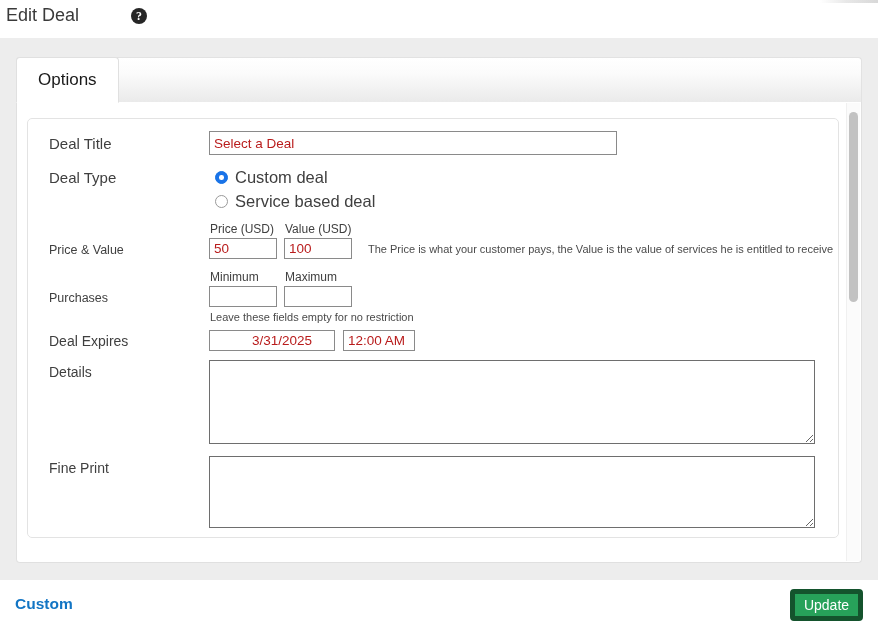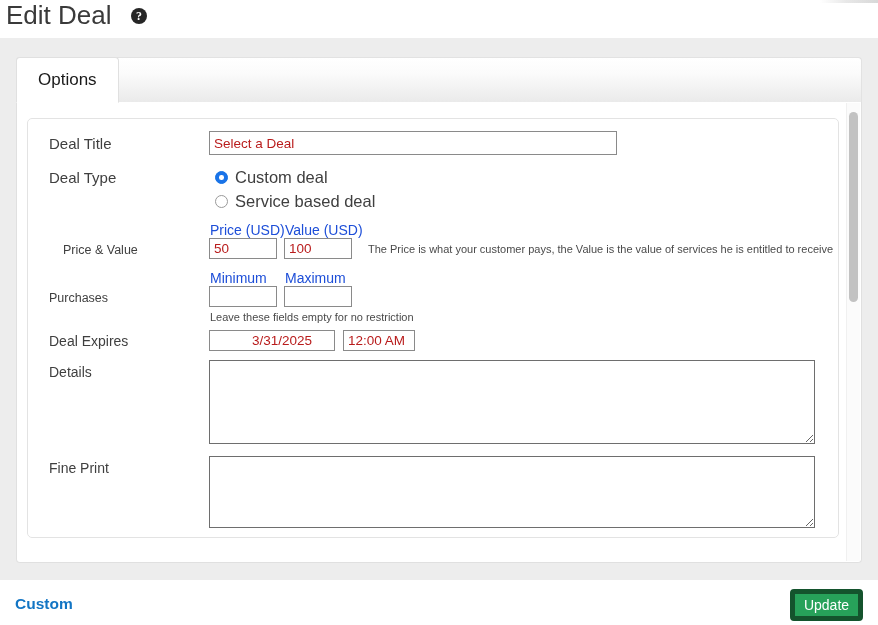--- a/index.html
+++ b/index.html
@@ -22,21 +22,21 @@
     left: 0; top: 0;
     width: 878px;
     height: 38px;
     background: #ffffff;
     box-sizing: border-box;
   }
   .page-title {
     position: absolute;
     left: 6px;
     top: 0px;
-    font-size: 26px;
+    font-size: 18px;
     font-weight: normal;
     color: #3a3a3a;
     letter-spacing: 0px;
     line-height: 31px;
   }
   .help-icon {
     position: absolute;
     left: 131px;
     top: 8px;
     width: 16px;
@@ -154,22 +154,22 @@
     position: absolute;
     color: #3f3f3f;
     white-space: nowrap;
   }
   .lbl-lg { font-size: 15px; }
   .lbl-md { font-size: 14px; }
   .lbl-sm { font-size: 12.5px; }
 
   .mini-label {
     position: absolute;
-    font-size: 14px;
-    color: #1d4ed8;
+    font-size: 12px;
+    color: #404040;
     white-space: nowrap;
   }
   .hint {
     position: absolute;
     font-size: 11px;
     color: #4a4a4a;
     white-space: nowrap;
   }
 
   input.txt {
@@ -329,21 +329,21 @@
           <span class="radio-label">Custom deal</span>
         </div>
 
         <div class="radio-line" style="left:187px; top:73px;">
           <span class="radio-dot off"></span>
           <span class="radio-label">Service based deal</span>
         </div>
       </div>
 
       <div class="row">
-        <div class="lbl lbl-sm" style="left:35px; top:124px;">Price &amp; Value</div>
+        <div class="lbl lbl-sm" style="left:21px; top:124px;">Price &amp; Value</div>
 
         <div class="mini-label" style="left:182px; top:103px;">Price (USD)</div>
         <input class="txt" style="left: 181px; top: 119px; width: 68px; height: 21px;" value="50">
 
         <div class="mini-label" style="left:257px; top:103px;">Value (USD)</div>
         <input class="txt" style="left: 256px; top: 119px; width: 68px; height: 21px;" value="100">
 
         <div class="hint" style="left:340px; top:124px;">The Price is what your customer pays, the Value is the value of services he is entitled to receive</div>
       </div>
 

